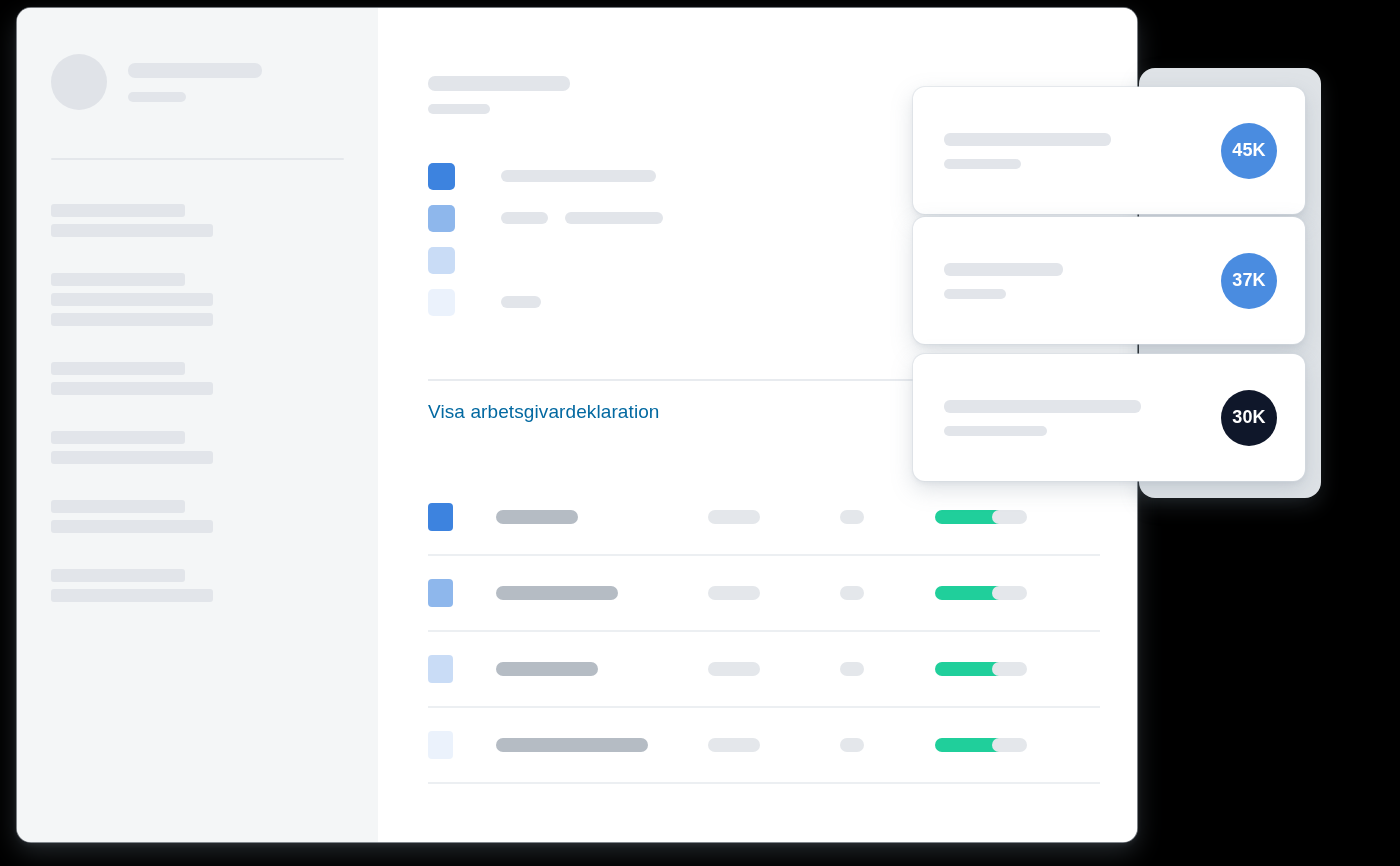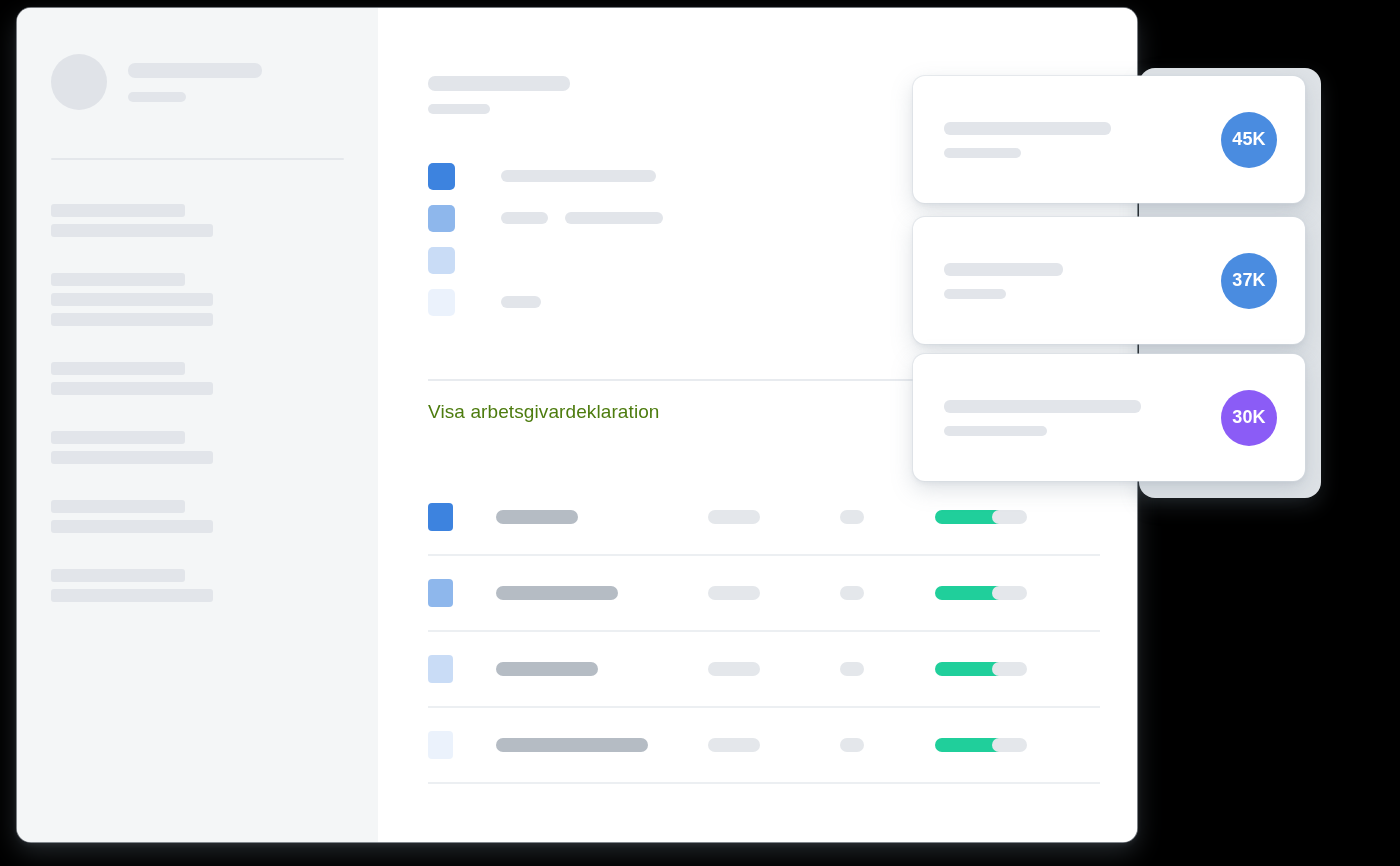--- a/index.html
+++ b/index.html
@@ -125,21 +125,21 @@
     background: #e8ebef;
   }
 
   .link-row {
     position: absolute;
     left: 50px;
     top: 393px;
   }
   .link {
     font-size: 19px;
-    color: #4d7c0f;
+    color: #0369a1;
     font-family: "Liberation Sans", sans-serif;
     text-decoration: none;
     cursor: pointer;
     letter-spacing: 0.1px;
   }
 
   
   .table {
     position: absolute;
     left: 50px;
@@ -188,21 +188,21 @@
     background: #ffffff;
     border-radius: 12px;
     box-shadow: 0 0 0 1px rgba(214,220,226,0.5),
                 0 8px 22px rgba(120,135,150,0.25),
                 0 2px 5px rgba(120,135,150,0.12);
     display: flex;
     align-items: center;
     justify-content: space-between;
     padding: 0 28px 0 31px;
   }
-  .fcard-1 { left: 913px; top: 76px; }
+  .fcard-1 { left: 913px; top: 87px; }
   .fcard-2 { left: 913px; top: 217px; }
   .fcard-3 { left: 913px; top: 354px; }
 
   .fcard-lines { display: flex; flex-direction: column; gap: 13px; }
   .fbar { height: 13px; border-radius: 6px; background: #e2e5ea; display: block; }
 
   .badge {
     width: 56px;
     height: 56px;
     border-radius: 50%;
@@ -396,17 +396,17 @@
           <span class="fbar" style="width: 119px;"></span>
           <span class="fbar" style="width: 62px; height: 10px;"></span>
         </div>
         <div class="badge" style="background: rgb(74, 140, 224);">37K</div>
       </div>
       <div class="fcard fcard-3">
         <div class="fcard-lines">
           <span class="fbar" style="width: 197px;"></span>
           <span class="fbar" style="width: 103px; height: 10px;"></span>
         </div>
-        <div class="badge" style="background: #8b5cf6;">30K</div>
+        <div class="badge" style="background: #0f172a;">30K</div>
       </div>
     </div>
 
 </div>
 
 </body></html>

